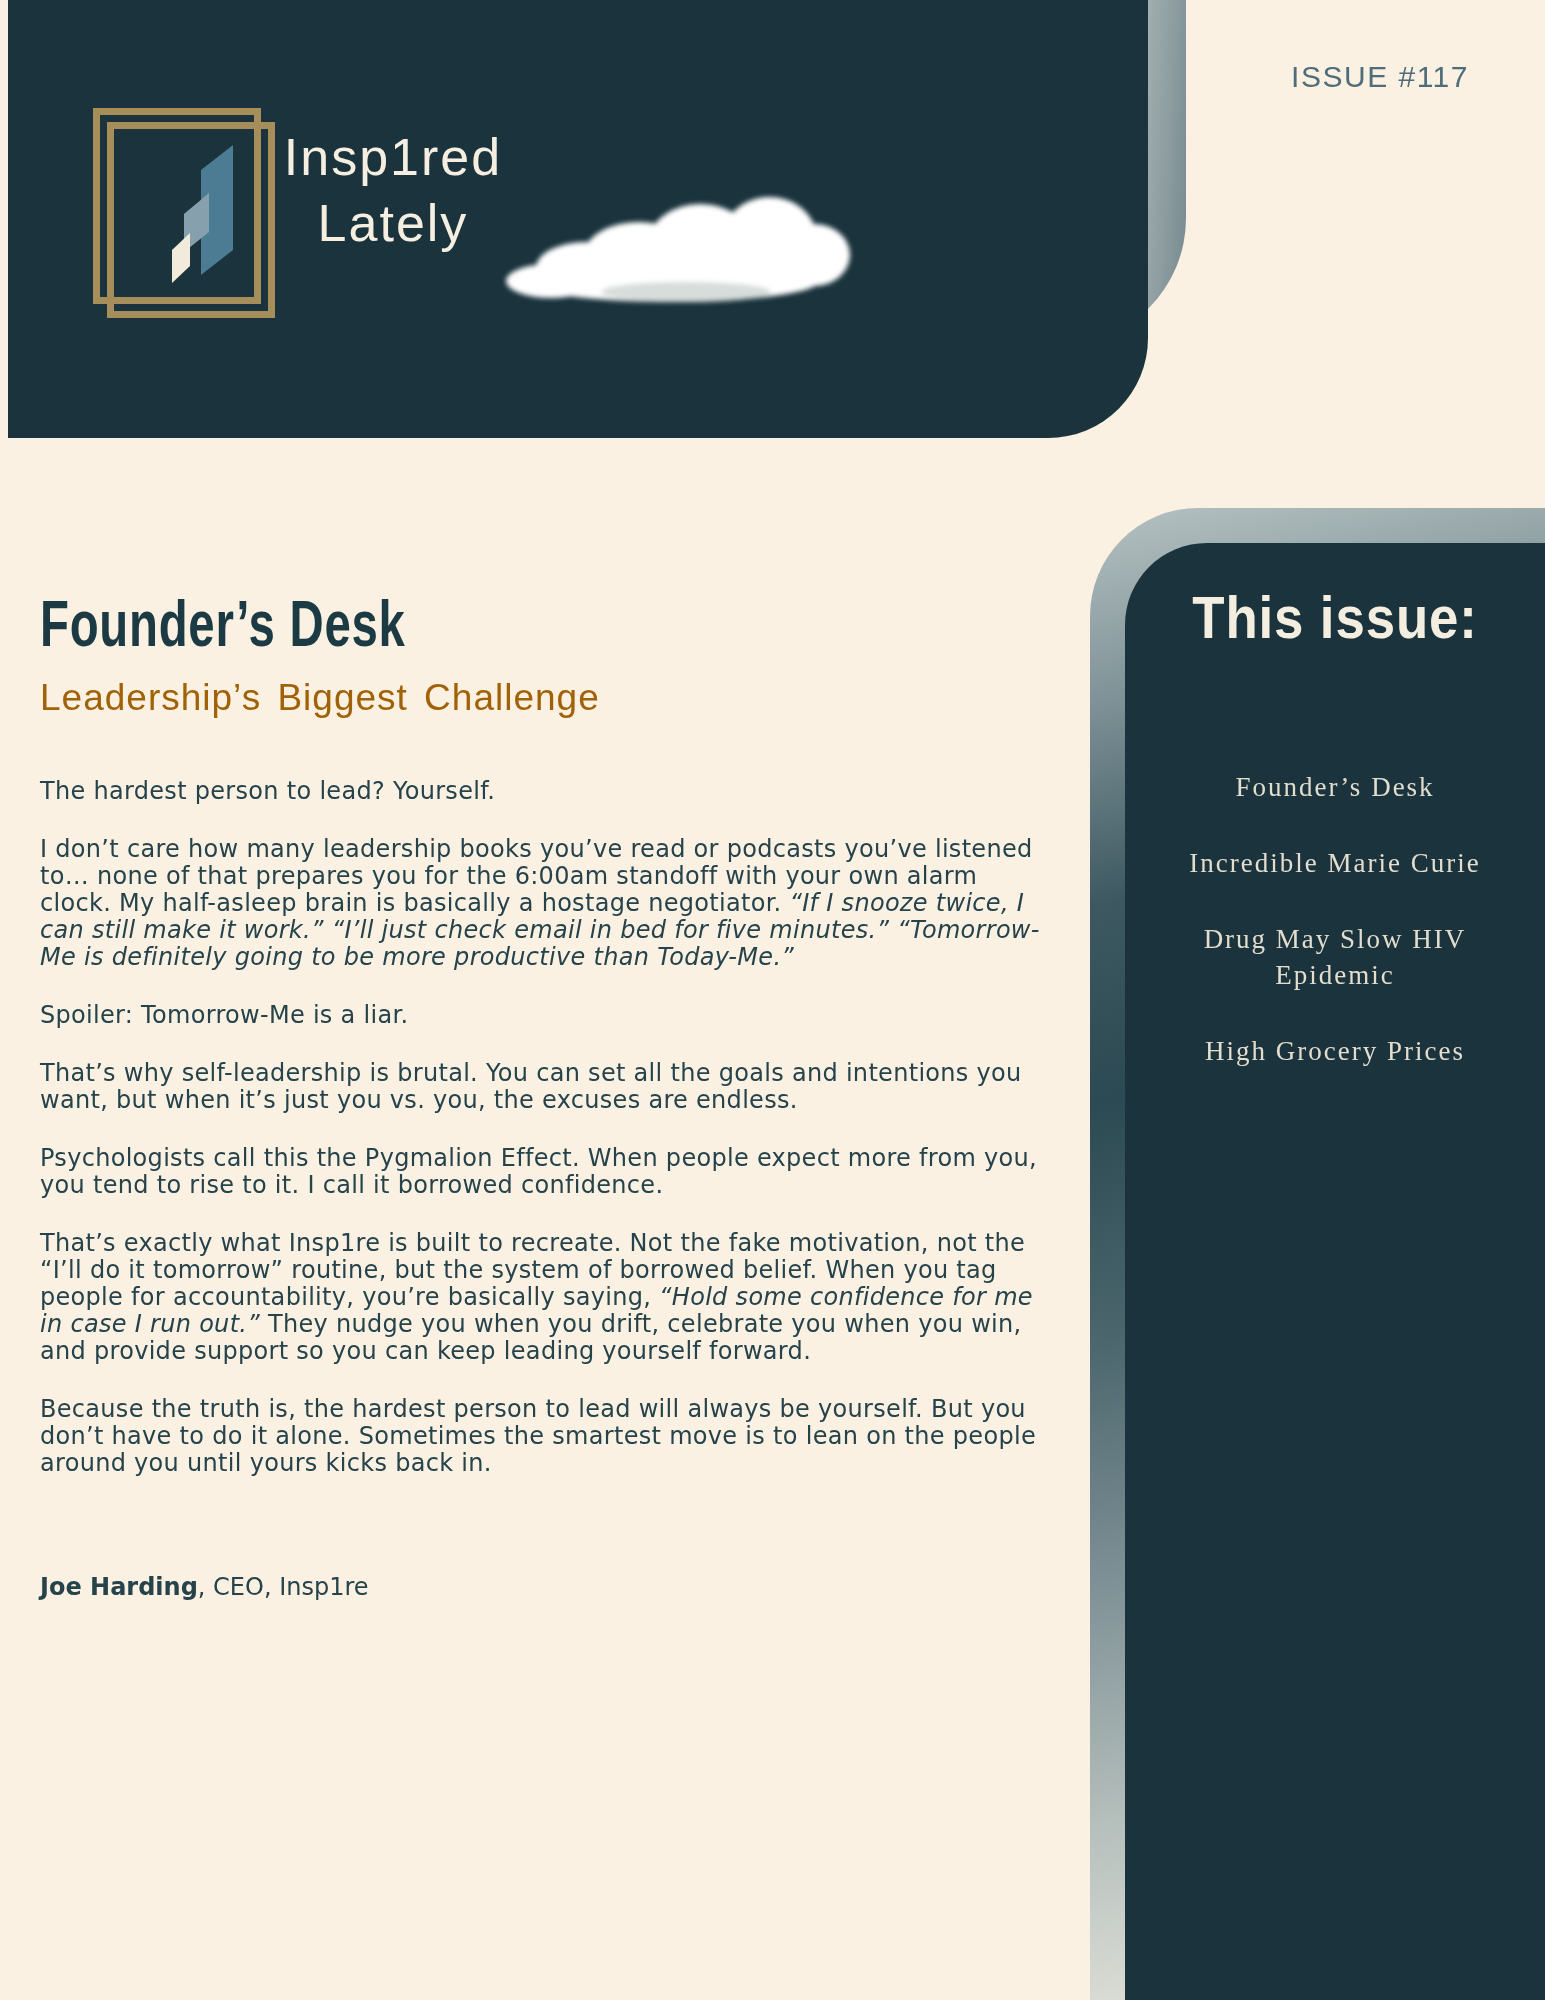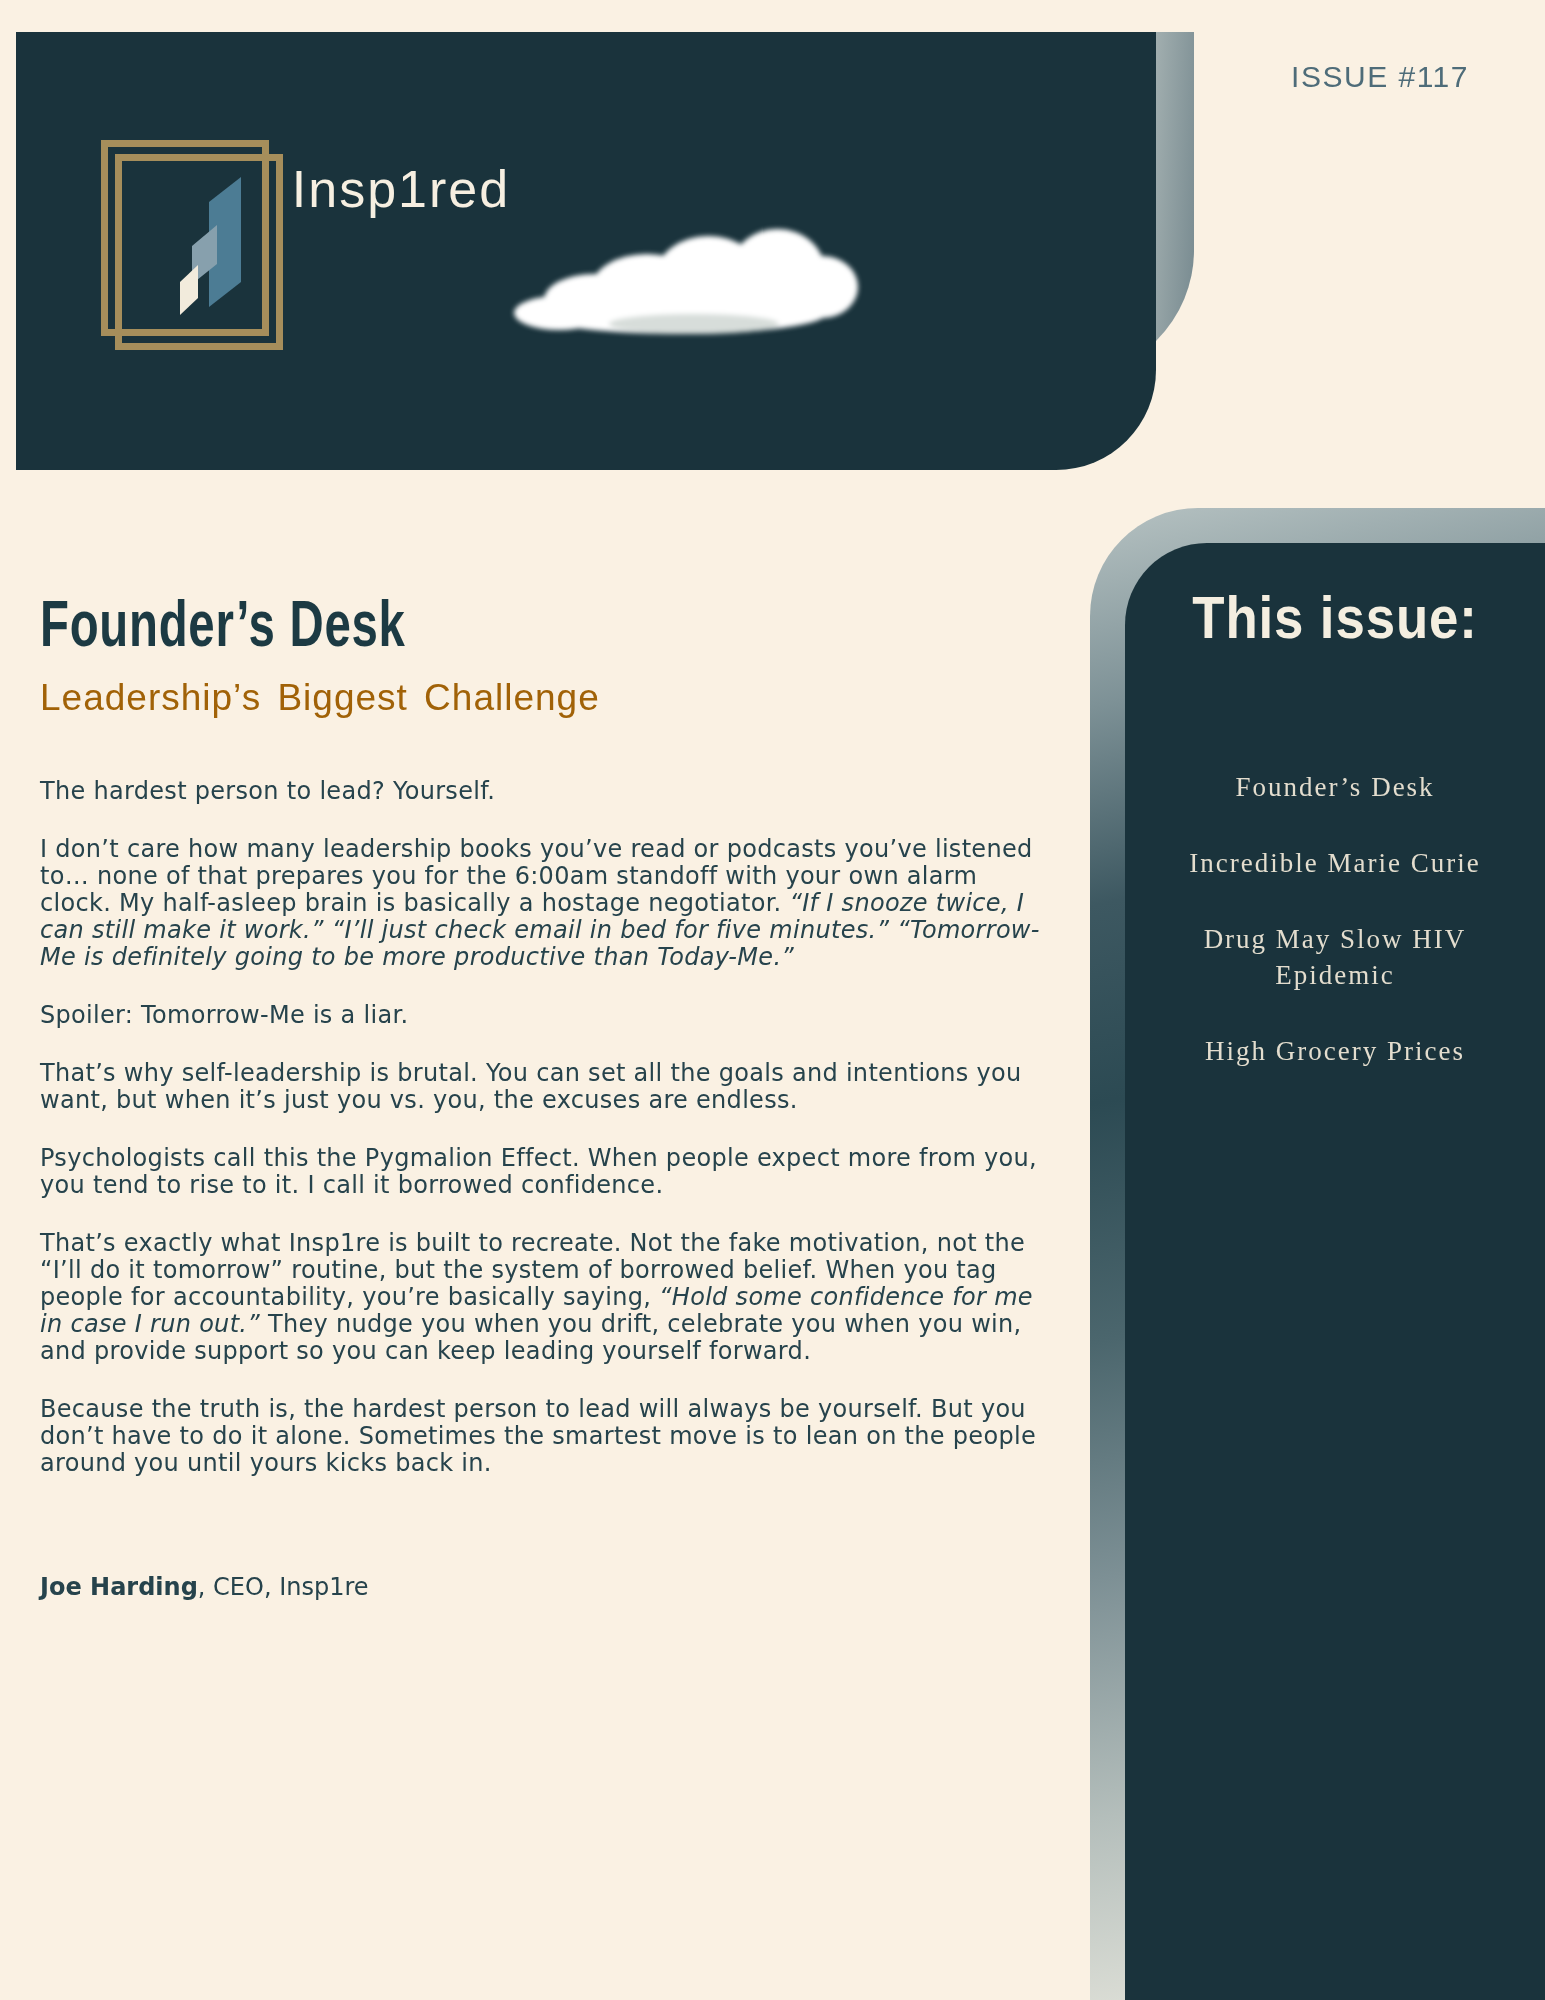--- a/index.html
+++ b/index.html
@@ -1,23 +1,23 @@
 <!DOCTYPE html>
 <html style="--panel-dark: #1A333C; --page-cream: #FAF1E3; --gold: #A68E5B; --bar-steel: #4C7C94; --bar-mist: #87A0AD; --bar-cream: #F2EBDC; --heading-ink: #1C3A43; --ink: #26434C; --issue-slate: #4E6C79; --sidebar-text: #E3DDCE;"><head>
 <meta charset="utf-8">
 <style>
   html,body{margin:0;padding:0;}
   .page{position:relative;width:1545px;height:2000px;background:var(--page-cream,#FAF1E3);
         font-family:"DejaVu Sans",sans-serif;overflow:hidden;}
 
   
-  .header-glow{position:absolute;left:16px;top:0;width:1178px;height:346px;
+  .header-glow{position:absolute;left:8px;top:0;width:1178px;height:346px;
     border-bottom-right-radius:128px;
     background:linear-gradient(93deg,#22404a 0%,#3e565e 12%,#6c8288 28%,#a8b6b6 45%,
-               #d3d8d2 60%,#efeae0 76%,#f4efe5 85%,#b7c1bf 93%,#76898f 100%);margin-top:32px;}
+               #d3d8d2 60%,#efeae0 76%,#f4efe5 85%,#b7c1bf 93%,#76898f 100%);}
   .header-panel{position:absolute;left:0;top:0;width:1140px;height:438px;
     background:var(--panel-dark,#1A333C);border-bottom-right-radius:100px;}
 
   .logo{position:absolute;left:0;top:0;}
   .frame{position:absolute;width:154px;height:182px;border:7px solid var(--gold,#A68E5B);}
   .frame-back{left:85px;top:108px;}
   .frame-front{left:99px;top:122px;}
   .bars{position:absolute;left:158px;top:140px;}
 
   .wordmark{position:absolute;left:243px;top:124px;width:284px;text-align:center;
@@ -75,20 +75,21 @@
         <div class="frame frame-front"></div>
         <svg class="bars" width="75" height="152" viewBox="0 0 75 152">
           <polygon points="35,30 67,5 67,110 35,135" style="fill:var(--bar-steel,#4C7C94)"></polygon>
           <polygon points="18,74 43,53 43,92 18,112" style="fill:var(--bar-mist,#87A0AD)"></polygon>
           <polygon points="6,110 24,93 24,126 6,143" style="fill:var(--bar-cream,#F2EBDC)"></polygon>
         </svg>
       </div>
 
       <div class="wordmark">
         <div>Insp1red</div>
+        <div>Lately</div>
       </div>
 
       <div class="cloud">
         <div class="puff" style="left:0;top:72px;width:90px;height:34px"></div>
         <div class="puff" style="left:15px;top:66px;width:300px;height:44px"></div>
         <div class="puff" style="left:30px;top:50px;width:100px;height:52px"></div>
         <div class="puff" style="left:78px;top:30px;width:110px;height:66px"></div>
         <div class="puff" style="left:142px;top:12px;width:105px;height:80px"></div>
         <div class="puff" style="left:216px;top:5px;width:95px;height:85px"></div>
         <div class="puff" style="left:272px;top:32px;width:72px;height:62px"></div>

